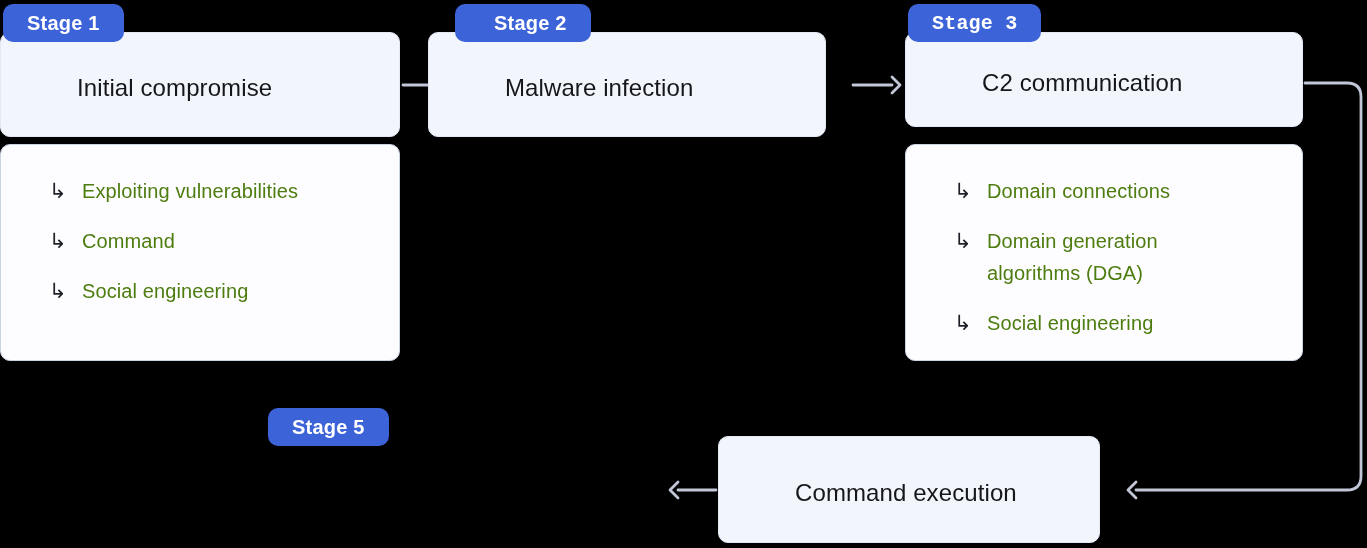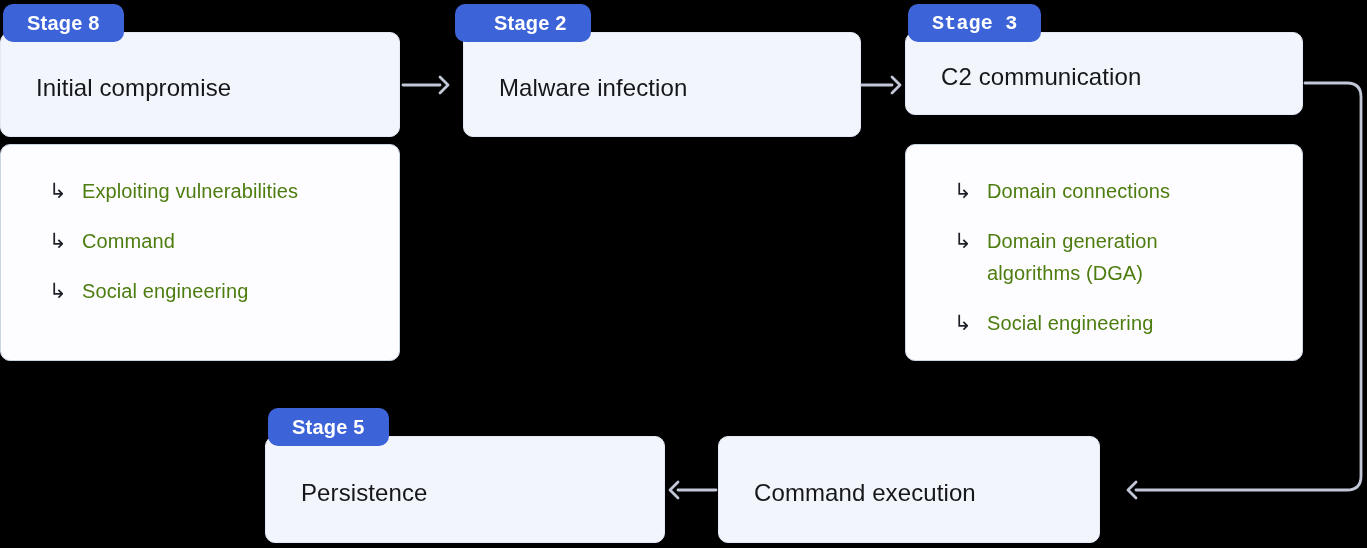--- a/index.html
+++ b/index.html
@@ -59,20 +59,21 @@
     box-shadow: 0 1px 3px rgba(15, 25, 60, 0.10);
   }
   .stage-card .title {
     color: #15171c;
     font-size: 24px;
     font-weight: 400;
     padding-left: 35px;
     padding-top: 6px;
     white-space: nowrap;
     letter-spacing: 0.1px;
+    margin-left: 41px;
   }
   .sub-card {
     position: absolute;
     background: #fdfdff;
     border: 1.5px solid #ccd3e3;
     border-radius: 10px;
     box-sizing: border-box;
     padding: 30px 24px 0 48px;
     z-index: 1;
   }
@@ -122,21 +123,21 @@
       <path d="M 1305 83 H 1347 Q 1361 83 1361 97 V 476 Q 1361 490 1347 490 H 1136" stroke="#c1c7d6"></path>
       <polyline points="1136,482 1128,490 1136,498" stroke="#c1c7d6"></polyline>
     </g>
     <g>
       <line x1="716" y1="490" x2="678" y2="490" stroke="#c1c7d6"></line>
       <polyline points="678,482 670,490 678,498" stroke="#c1c7d6"></polyline>
     </g>
   </svg>
 
   <div class="badge" style="left:3px; top:4px;">
-    <span>Stage 8</span>
+    <span>Stage 1</span>
   </div>
   <div class="stage-card" style="left:0px; top:32px; width:400px; height:105px;">
     <div class="title">Initial compromise</div>
   </div>
   <div class="sub-card" style="left:0px; top:144px; width:400px; height:217px;">
     <ul>
       <li>
         <span class="bullet">↳</span>
         <span class="item-text">Exploiting vulnerabilities</span>
       </li>
@@ -147,28 +148,28 @@
       <li>
         <span class="bullet">↳</span>
         <span class="item-text">Social engineering</span>
       </li>
     </ul>
   </div>
 
   <div class="badge" style="left:455px; top:4px;padding-left:39px;">
     <span>Stage 2</span>
   </div>
-  <div class="stage-card" style="left:463px; top:32px; width:398px; height:105px;">
+  <div class="stage-card" style="left:428px; top:32px; width:398px; height:105px;">
     <div class="title">Malware infection</div>
   </div>
 
   <div class="badge" style="left:908px; top:4px;font-family:Liberation Mono, monospace;">
     <span>Stage 3</span>
   </div>
-  <div class="stage-card" style="left:905px; top:32px; width:398px; height:83px;align-items:center;">
+  <div class="stage-card" style="left:905px; top:32px; width:398px; height:95px;align-items:center;">
     <div class="title">C2 communication</div>
   </div>
   <div class="sub-card narrow-text" style="left:905px; top:144px; width:398px; height:217px;">
     <ul>
       <li>
         <span class="bullet">↳</span>
         <span class="item-text">Domain connections</span>
       </li>
       <li>
         <span class="bullet">↳</span>
@@ -177,21 +178,18 @@
       <li>
         <span class="bullet">↳</span>
         <span class="item-text">Social engineering</span>
       </li>
     </ul>
   </div>
 
   <div class="badge" style="left:268px; top:408px;">
     <span>Stage 5</span>
   </div>
-  <div class="stage-card" style="left:265px; top:436px; width:400px; height:107px;">
-    <div class="title">Persistence</div>
-  </div>
 
   <div class="stage-card" style="left:718px; top:436px; width:382px; height:107px;">
     <div class="title">Command execution</div>
   </div>
 
 </div>
 
 </body></html>

